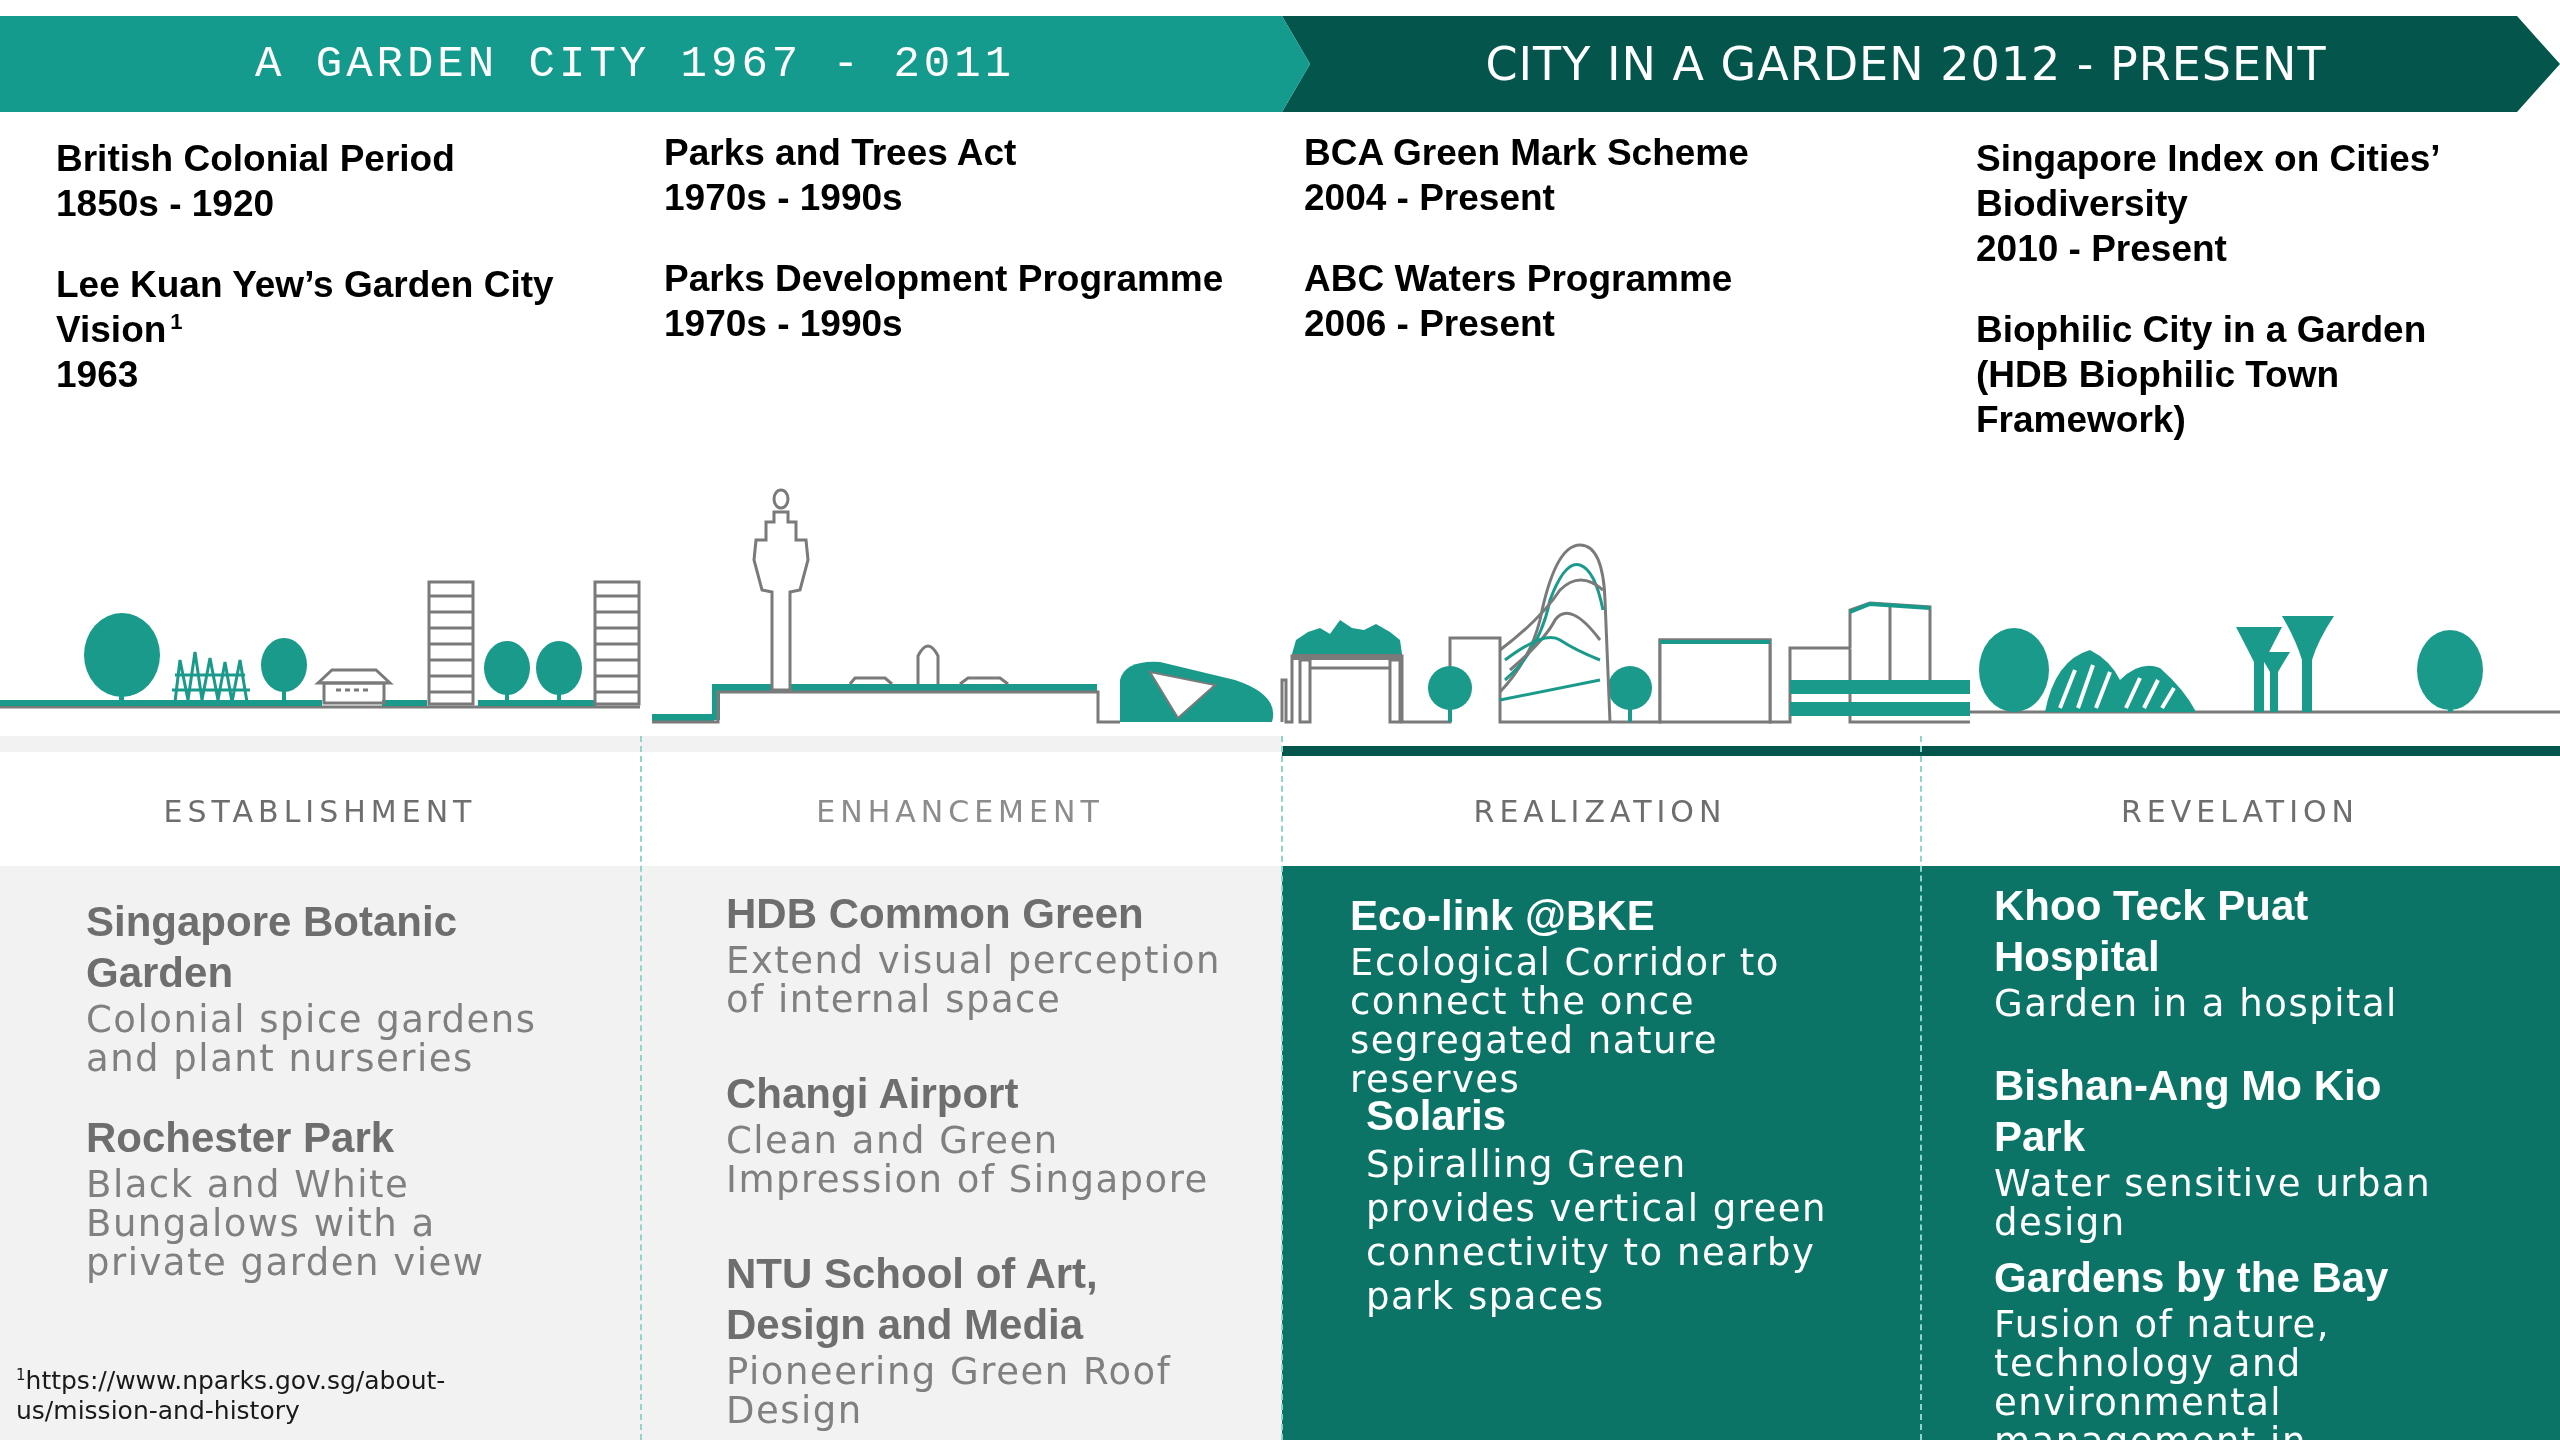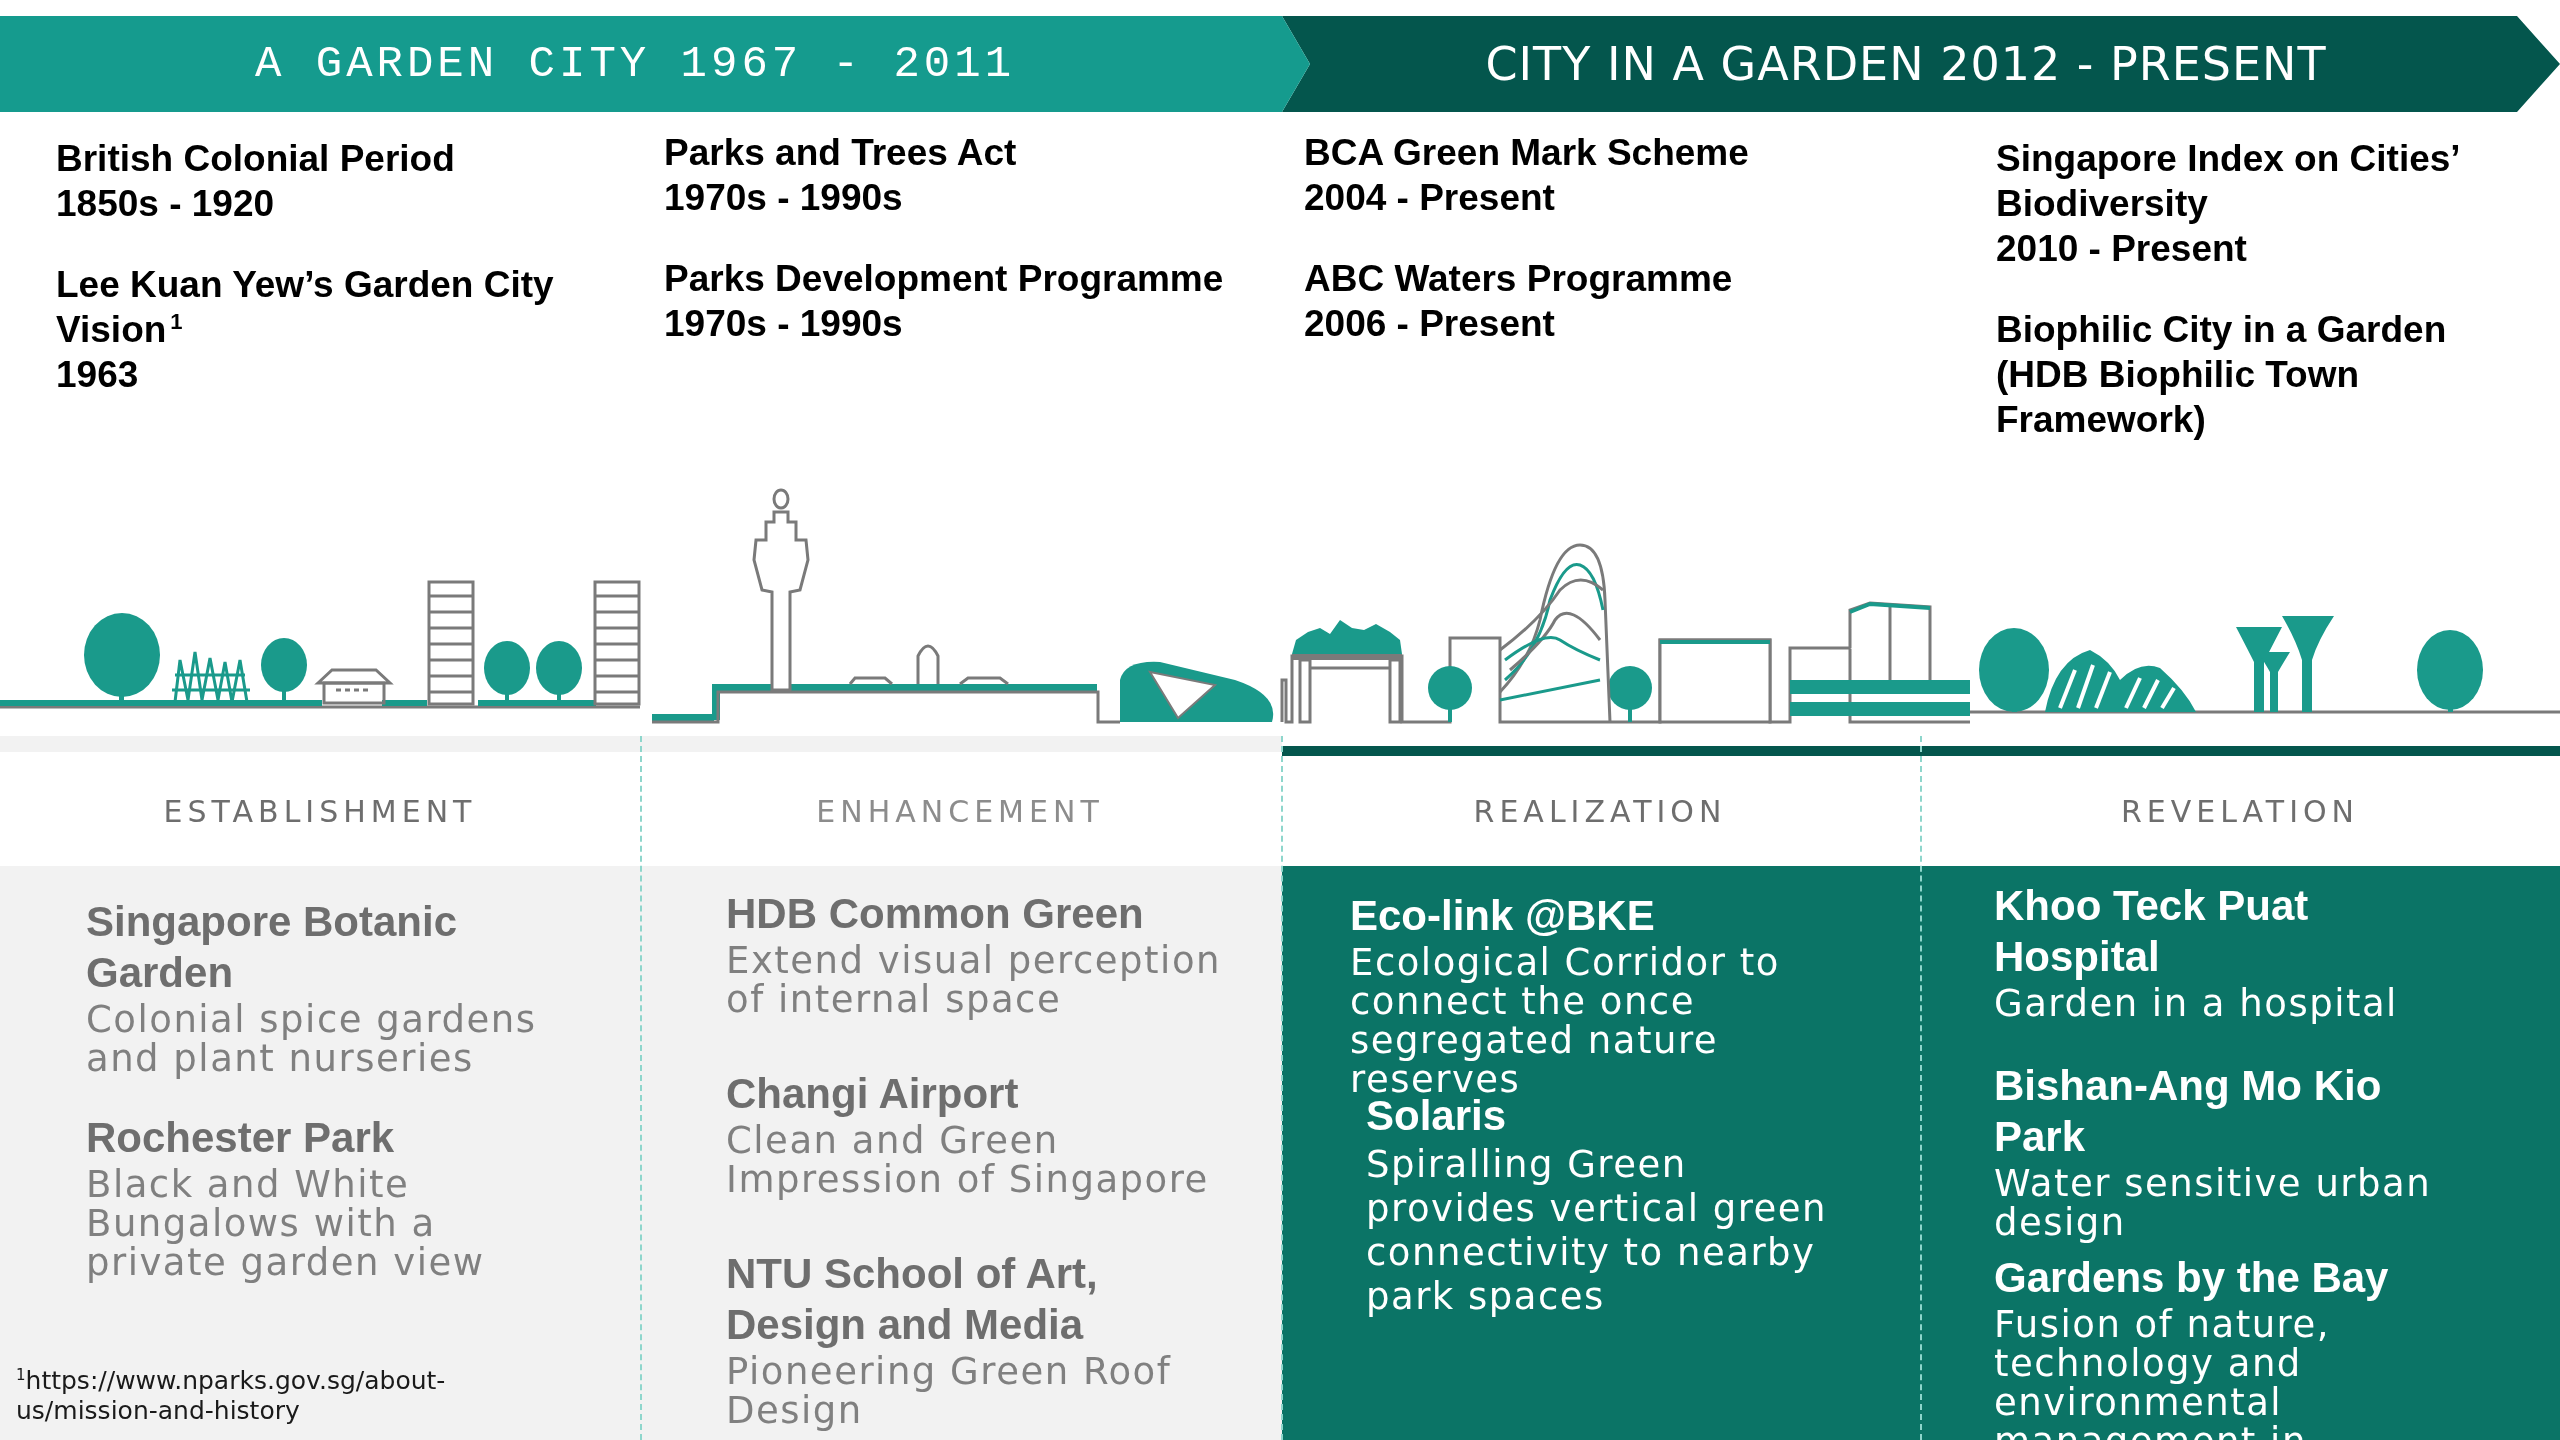--- a/index.html
+++ b/index.html
@@ -11,21 +11,21 @@
   .banner-left { left: 0; width: 1310px; background: #159b8e; clip-path: polygon(0 0, 1282px 0, 1310px 50%, 1282px 100%, 0 100%); font-size: 44px; letter-spacing: 4px; padding-right: 40px; z-index: 2; font-family: Liberation Mono, monospace; }
   .banner-right { left: 1282px; width: 1278px; background: #04564d; clip-path: polygon(0 0, 1235px 0, 1278px 50%, 1235px 100%, 0 100%, 28px 50%); font-size: 46px; letter-spacing: 1px; padding-left: 30px; padding-right: 60px; z-index: 1; }
 
   
   .policy-col { position: absolute; color: #000; font-family: "Liberation Sans", sans-serif; font-size: 37px; line-height: 45px; font-weight: bold; }
   .policy-col .item { margin-bottom: 36px; }
   .policy-col .sup { font-size: 22px; vertical-align: super; line-height: 0; margin-left: 4px; }
   .col1 { left: 56px; top: 136px; width: 560px; }
   .col2 { left: 664px; top: 130px; width: 600px; }
   .col3 { left: 1304px; top: 130px; width: 600px; }
-  .col4 { left: 1976px; top: 136px; width: 560px; margin-left: 20px; }
+  .col4 { left: 1976px; top: 136px; width: 560px; }
 
   
   .skyline { position: absolute; left: 0; top: 470px; width: 2560px; height: 270px; }
 
   
   .phase-grey-top { position: absolute; left: 0; top: 736px; width: 1282px; height: 16px; background: #f2f2f2; }
   .phase-dark-bar { position: absolute; left: 1282px; top: 746px; width: 1278px; height: 10px; background: #04564d; }
   .phase-row { position: absolute; top: 756px; left: 0; width: 2056px; height: 110px; display: flex; }
   .phase { flex: 0 0 640px; display: flex; align-items: center; justify-content: center; color: #6e6e6e; font-family: "DejaVu Sans", sans-serif; font-size: 30px; letter-spacing: 5px; }
   .phase:nth-child(1) { width: 640px; }

